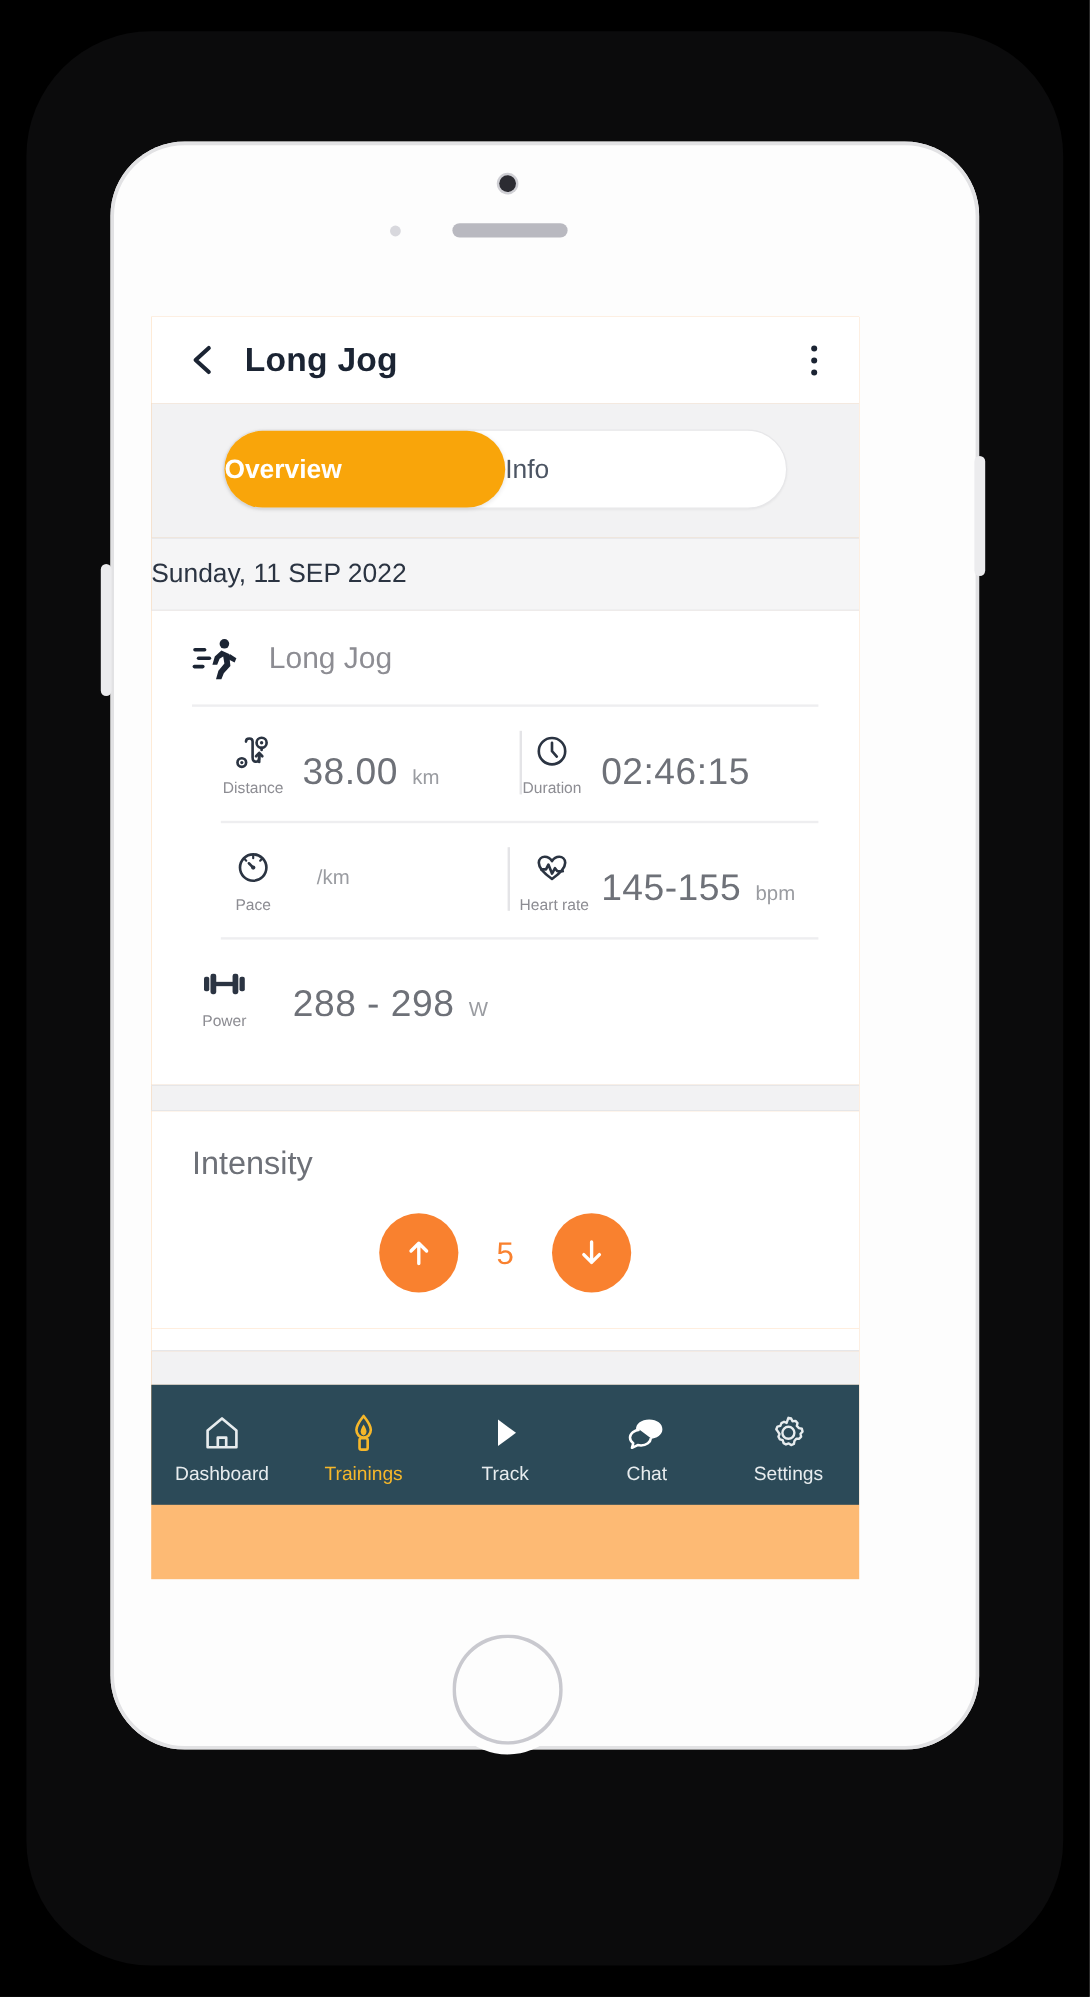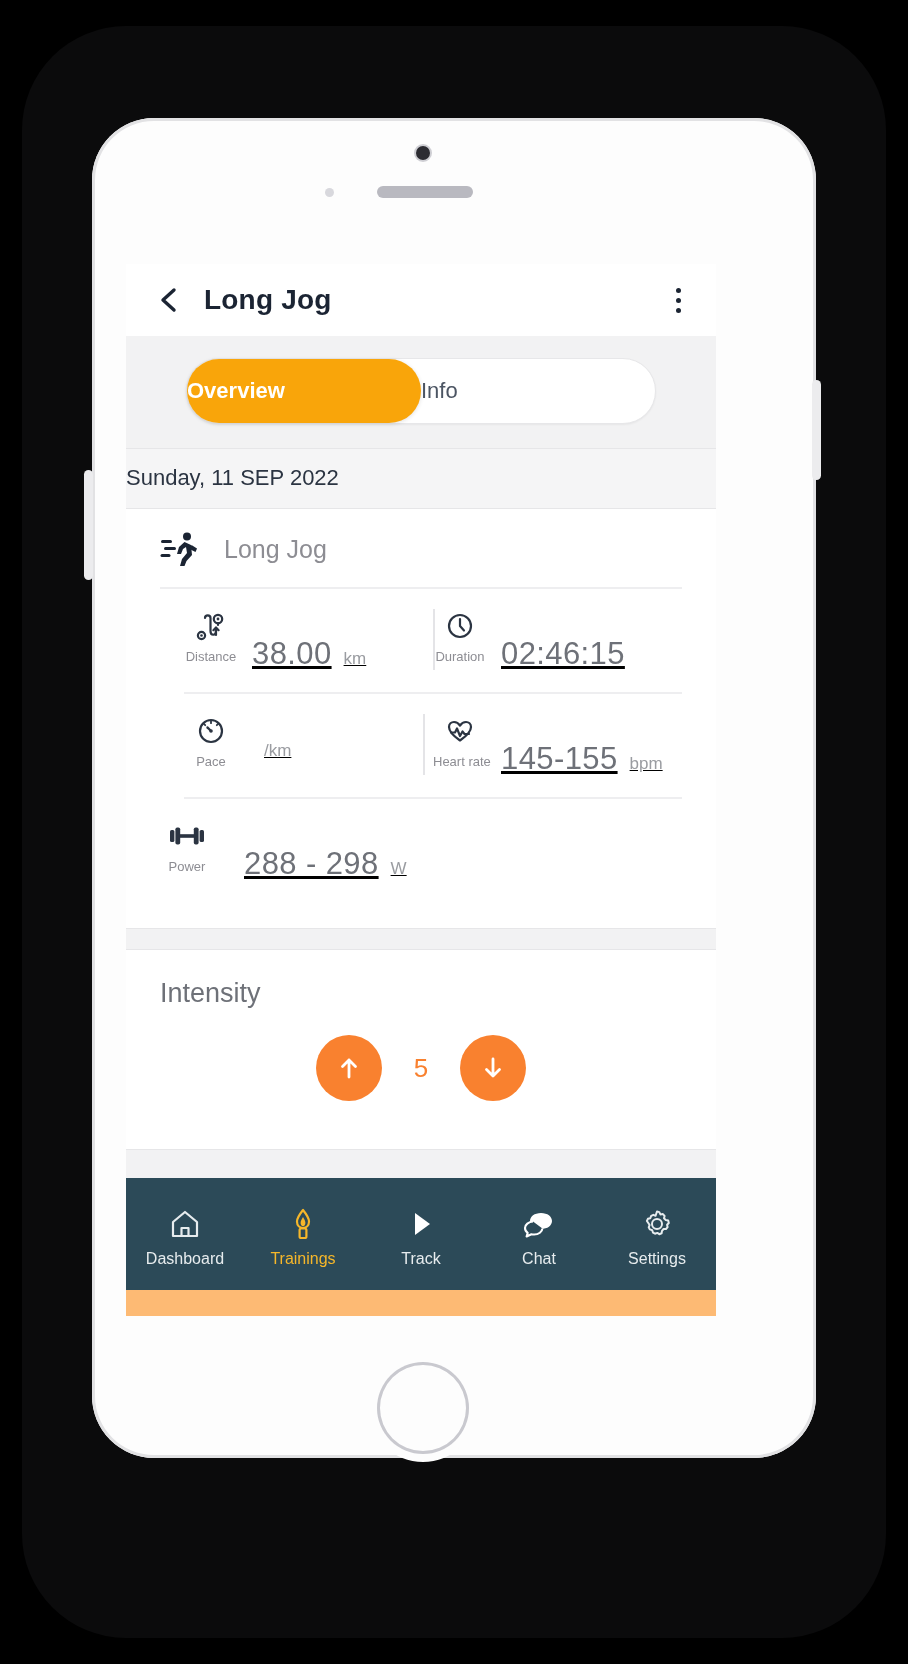--- a/index.html
+++ b/index.html
@@ -230,22 +230,21 @@
   .metric-label {
     font-size: 13px;
     color: #8d8d93;
     margin-top: 4px;
     white-space: nowrap;
   }
   .metric-val-wrap {
     display: flex;
     align-items: baseline;
     margin-left: 14px;
-    margin-top: 25px;
-    text-decoration: underline;
+    margin-top: 14px;
   }
   .metric-value {
     font-size: 31px;
     color: #6e7178;
     letter-spacing: 0.4px;
   }
   .metric-value.small { font-size: 27px; }
   .metric-unit {
     font-size: 17px;
     color: #9a9ca1;
@@ -309,21 +308,21 @@
   }
   .strip-bottom {
     height: 28px;
     background: #f2f2f3;
   }
 
   
   .bottom-nav {
     display: flex;
     background: #2c4a58;
-    height: 112px;
+    height: 100px;
     align-items: center;
   }
   .nav-item {
     flex: 1;
     text-align: center;
     cursor: pointer;
     padding-top: 4px;
   }
   .nav-ico { height: 38px; display: flex; align-items: center; justify-content: center; }
   .nav-label {

